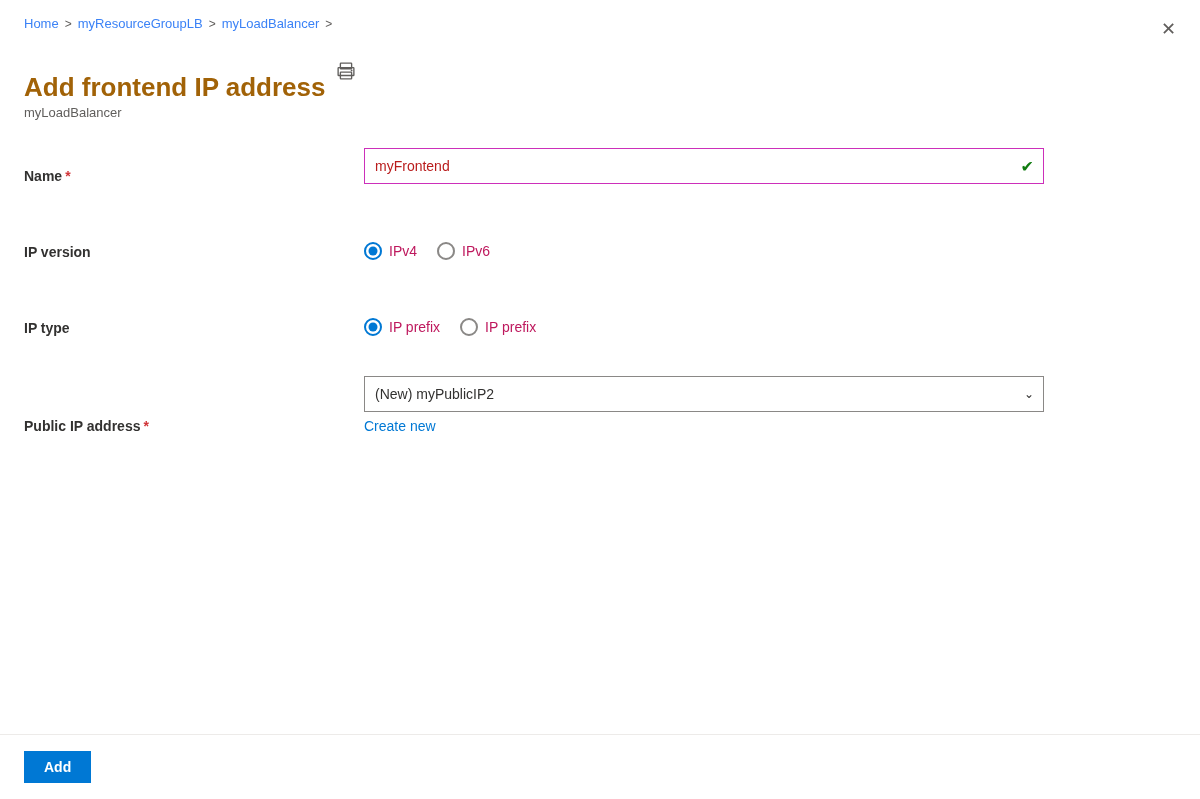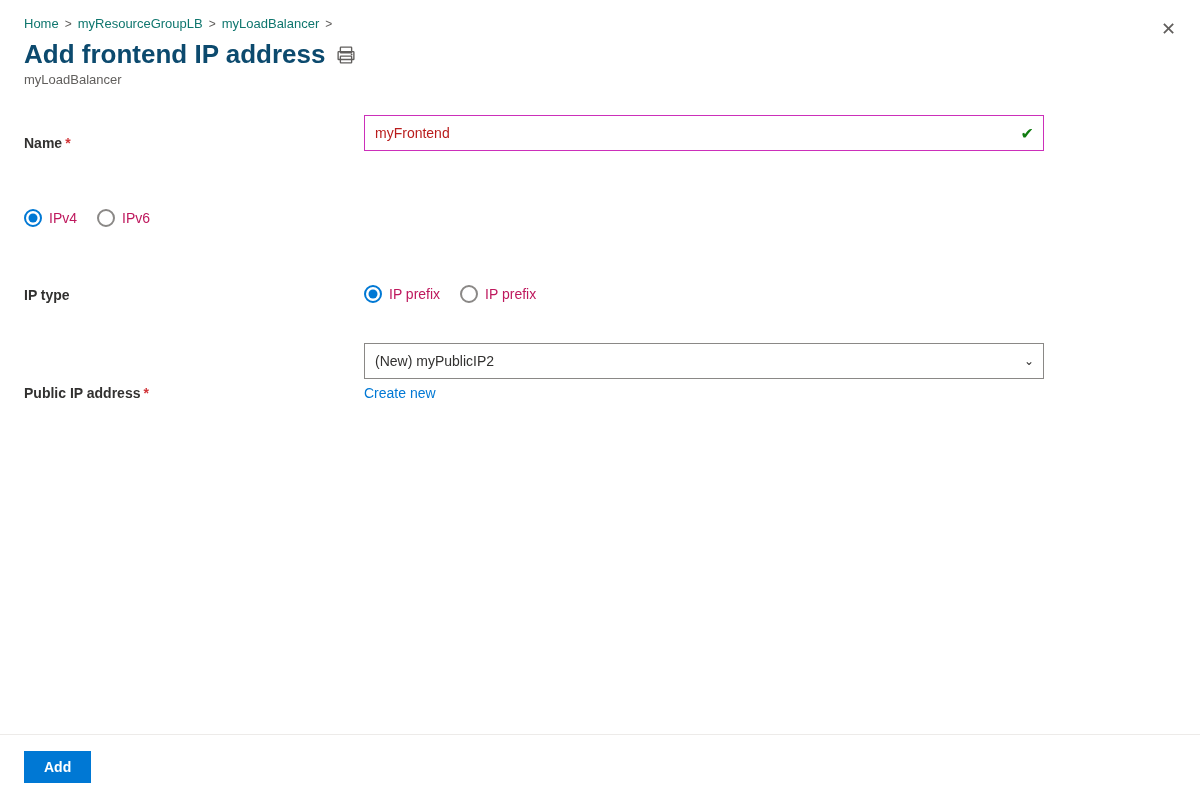--- a/index.html
+++ b/index.html
@@ -30,21 +30,21 @@
     
     .breadcrumb {
       padding: 16px 24px 0 24px;
       display: flex;
       align-items: center;
       gap: 4px;
       font-size: 13px;
     }
 
     .breadcrumb a, .breadcrumb-link {
-      color: #0f766e;
+      color: #3b82f6;
       text-decoration: none;
       cursor: pointer;
     }
 
     .breadcrumb-separator {
       color: #605e5c;
       font-size: 12px;
       margin: 0 2px;
     }
 
@@ -52,22 +52,23 @@
     .page-title-area {
       padding: 8px 24px 0 24px;
       display: flex;
       align-items: center;
       gap: 12px;
     }
 
     .page-title {
       font-size: 26px;
       font-weight: 600;
-      color: #0c4a6e;
+      color: #a16207;
       line-height: 1.2;
+      margin-top: 33px;
     }
 
     .print-icon {
       color: #605e5c;
       cursor: pointer;
       font-size: 16px;
       display: flex;
       align-items: center;
     }
 
@@ -308,20 +309,23 @@
       </div>
       <div class="form-control">
         <div class="name-input-wrapper">
           <input type="text" class="name-input" value="myFrontend" style="">
           <span class="checkmark-icon">✔</span>
         </div>
       </div>
     </div>
 
     <div class="form-row">
+      <div class="form-label">
+        <span>IP version</span>
+      </div>
       <div class="form-control">
         <div class="radio-group">
           <label class="radio-option">
             <input type="radio" class="radio-input" name="ip_version" checked="" style="">
             <span class="radio-label">IPv4</span>
           </label>
           <label class="radio-option">
             <input type="radio" class="radio-input unchecked" name="ip_version" style="">
             <span class="radio-label">IPv6</span>
           </label>

